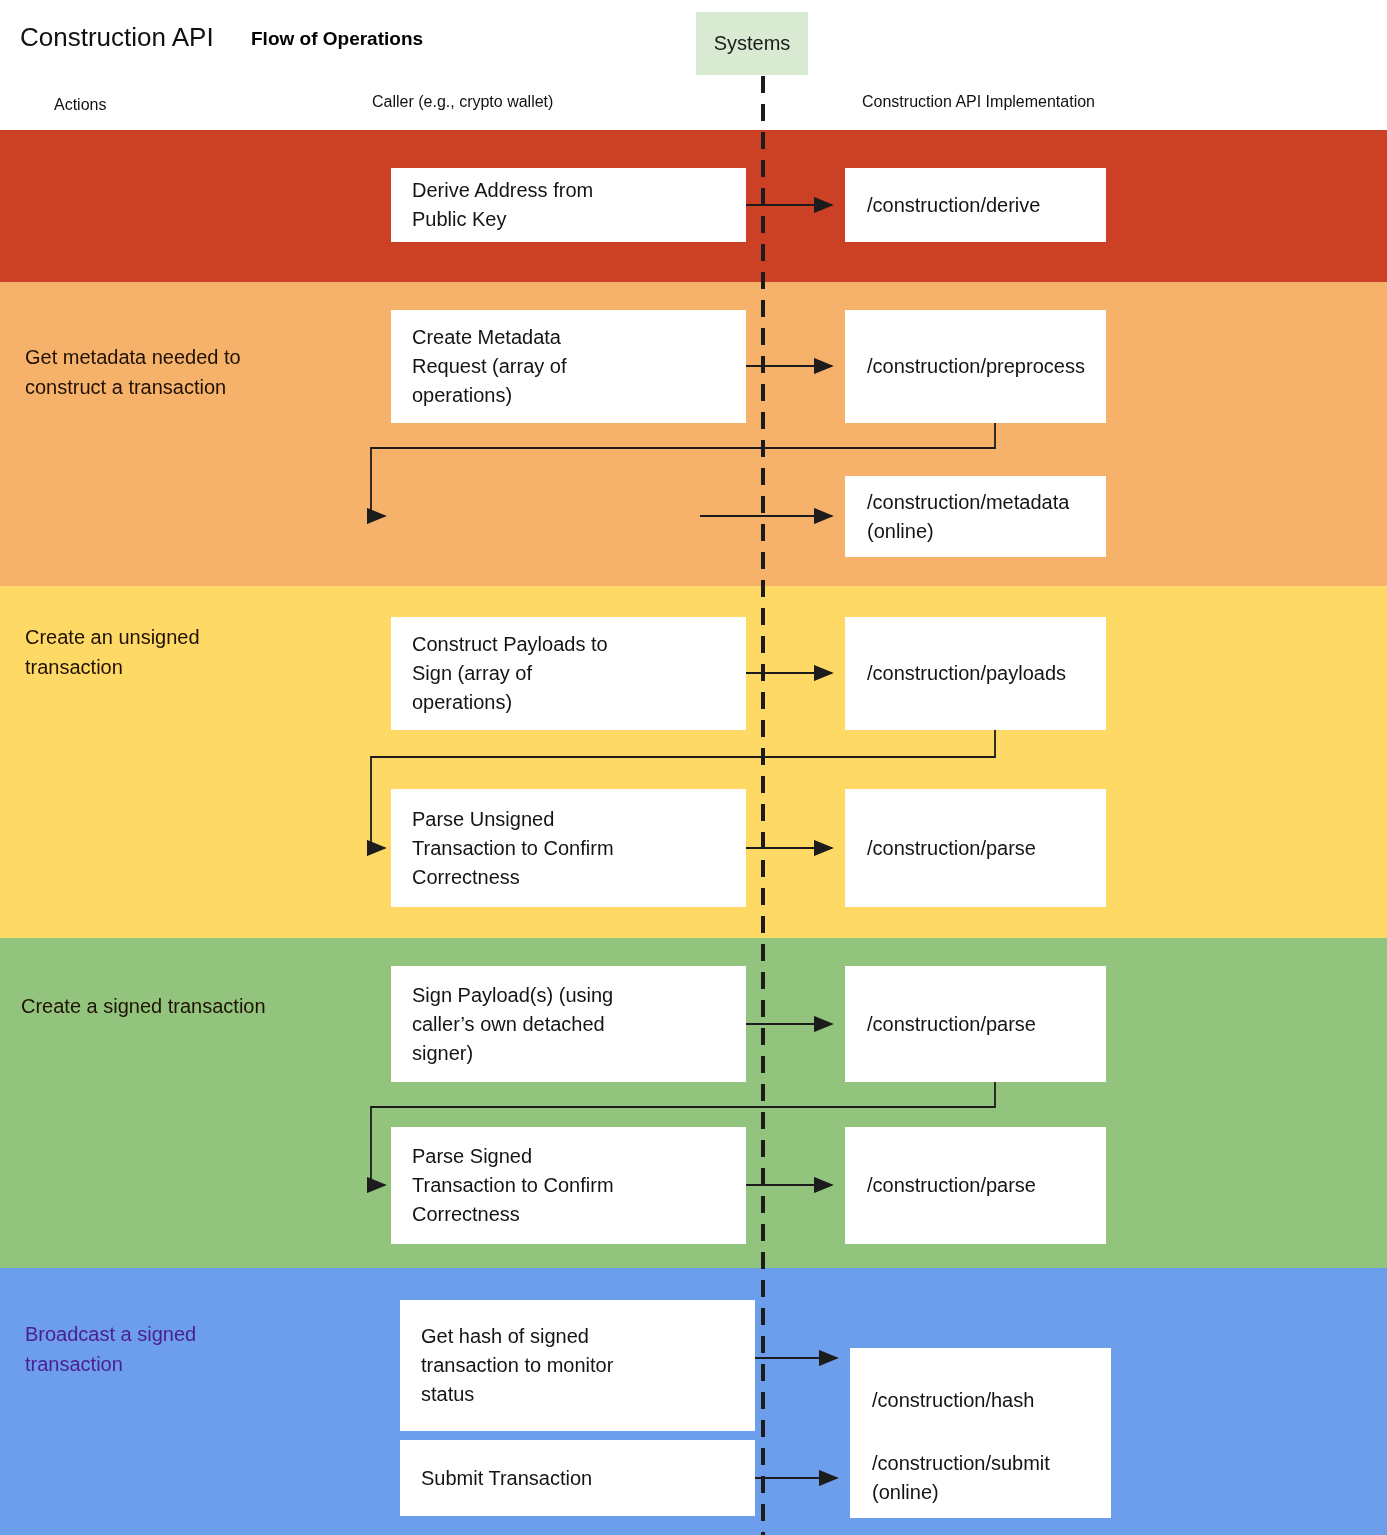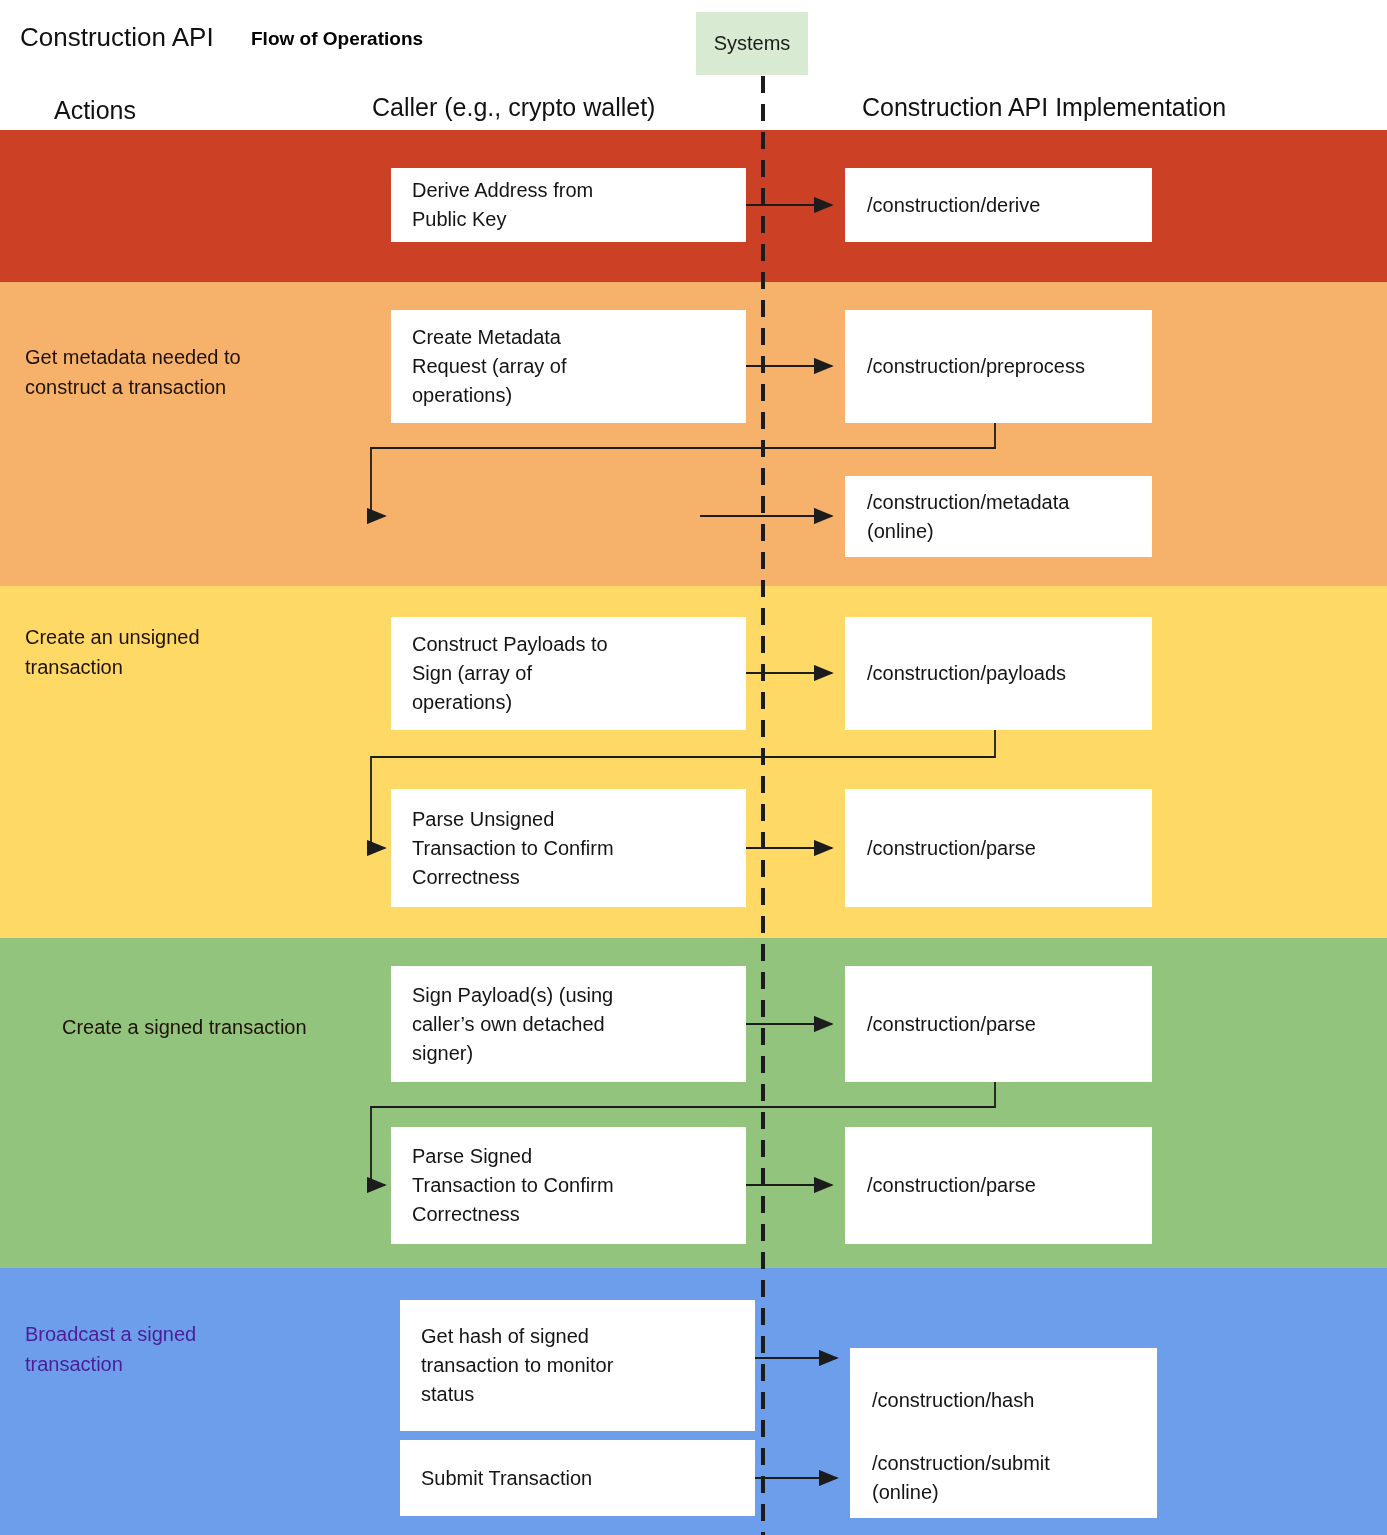--- a/index.html
+++ b/index.html
@@ -9,42 +9,42 @@
     background:#ffffff;
     font-family:"Liberation Sans", sans-serif;
     color:#1b1b1b;
     overflow:hidden;
   }
   .abs{position:absolute;}
   .band{position:absolute;left:0;width:1387px;z-index:1;}
   .svg-layer{position:absolute;left:0;top:0;z-index:5;pointer-events:none;}
   .title{font-size:26px;color:#111;}
   .subtitle{font-size:19px;font-weight:bold;color:#000000;}
-  .col-header{font-size:25px;color:#111;z-index:2;}
+  .col-header{font-size:16px;color:#111;z-index:2;}
   .systems-box{
     width:112px;height:63px;
     display:flex;align-items:center;justify-content:center;
     font-size:20px;color:#1b1b1b;z-index:2;
   }
   .action-label{
     font-size:20px;line-height:30px;color:#1f1205;
     white-space:pre-line;z-index:6;
   }
   .action-label.light{color:#4c1d95;}
   .step-box{
     position:absolute;
     background:#ffffff;
     display:flex;align-items:center;
     font-size:20px;line-height:29px;color:#141414;
     white-space:pre-line;
     z-index:10;
     box-sizing:border-box;
   }
   .caller-box{left:391px;width:355px;padding-left:21px;padding-right:6px;}
-  .impl-box{left:845px;width:307px;padding-left:22px;padding-right:8px;}
+  .impl-box{left:845px;width:261px;padding-left:22px;padding-right:8px;}
 </style>
 </head>
 <body>
 
 <div class="page">
 
   <div class="band" style="top: 130px; height: 152px; background-color: rgb(204, 65, 37);"></div>
   <div class="band" style="top: 282px; height: 304px; background-color: rgb(246, 178, 107);"></div>
   <div class="band" style="top: 586px; height: 352px; background-color: rgb(255, 217, 102);"></div>
   <div class="band" style="top: 938px; height: 330px; background-color: rgb(147, 196, 125);"></div>
@@ -77,21 +77,21 @@
 
     <path d="M995,423 L995,448 L371,448 L371,516 L385,516" fill="none" stroke="#1c1c1c" stroke-width="1.8" marker-end="url(#ah)"></path>
     <path d="M995,730 L995,757 L371,757 L371,848 L385,848" fill="none" stroke="#1c1c1c" stroke-width="1.8" marker-end="url(#ah)"></path>
     <path d="M995,1082 L995,1107 L371,1107 L371,1185 L385,1185" fill="none" stroke="#1c1c1c" stroke-width="1.8" marker-end="url(#ah)"></path>
   </svg>
 
   <div class="abs action-label" style="left:25px;top:342px;">Get metadata needed to
 construct a transaction</div>
   <div class="abs action-label" style="left:25px;top:622px;">Create an unsigned
 transaction</div>
-  <div class="abs action-label" style="left:21px;top:1012px;margin-left:41px;">Create a signed transaction</div>
+  <div class="abs action-label" style="left:21px;top:991px;">Create a signed transaction</div>
   <div class="abs action-label light" style="left:25px;top:1319px;">Broadcast a signed
 transaction</div>
 
   <div class="step-box caller-box" style="top:168px;height:74px;">Derive Address from
 Public Key</div>
   <div class="step-box caller-box" style="top:310px;height:113px;">Create Metadata
 Request (array of
 operations)</div>
   <div class="step-box caller-box" style="top:617px;height:113px;">Construct Payloads to
 Sign (array of

